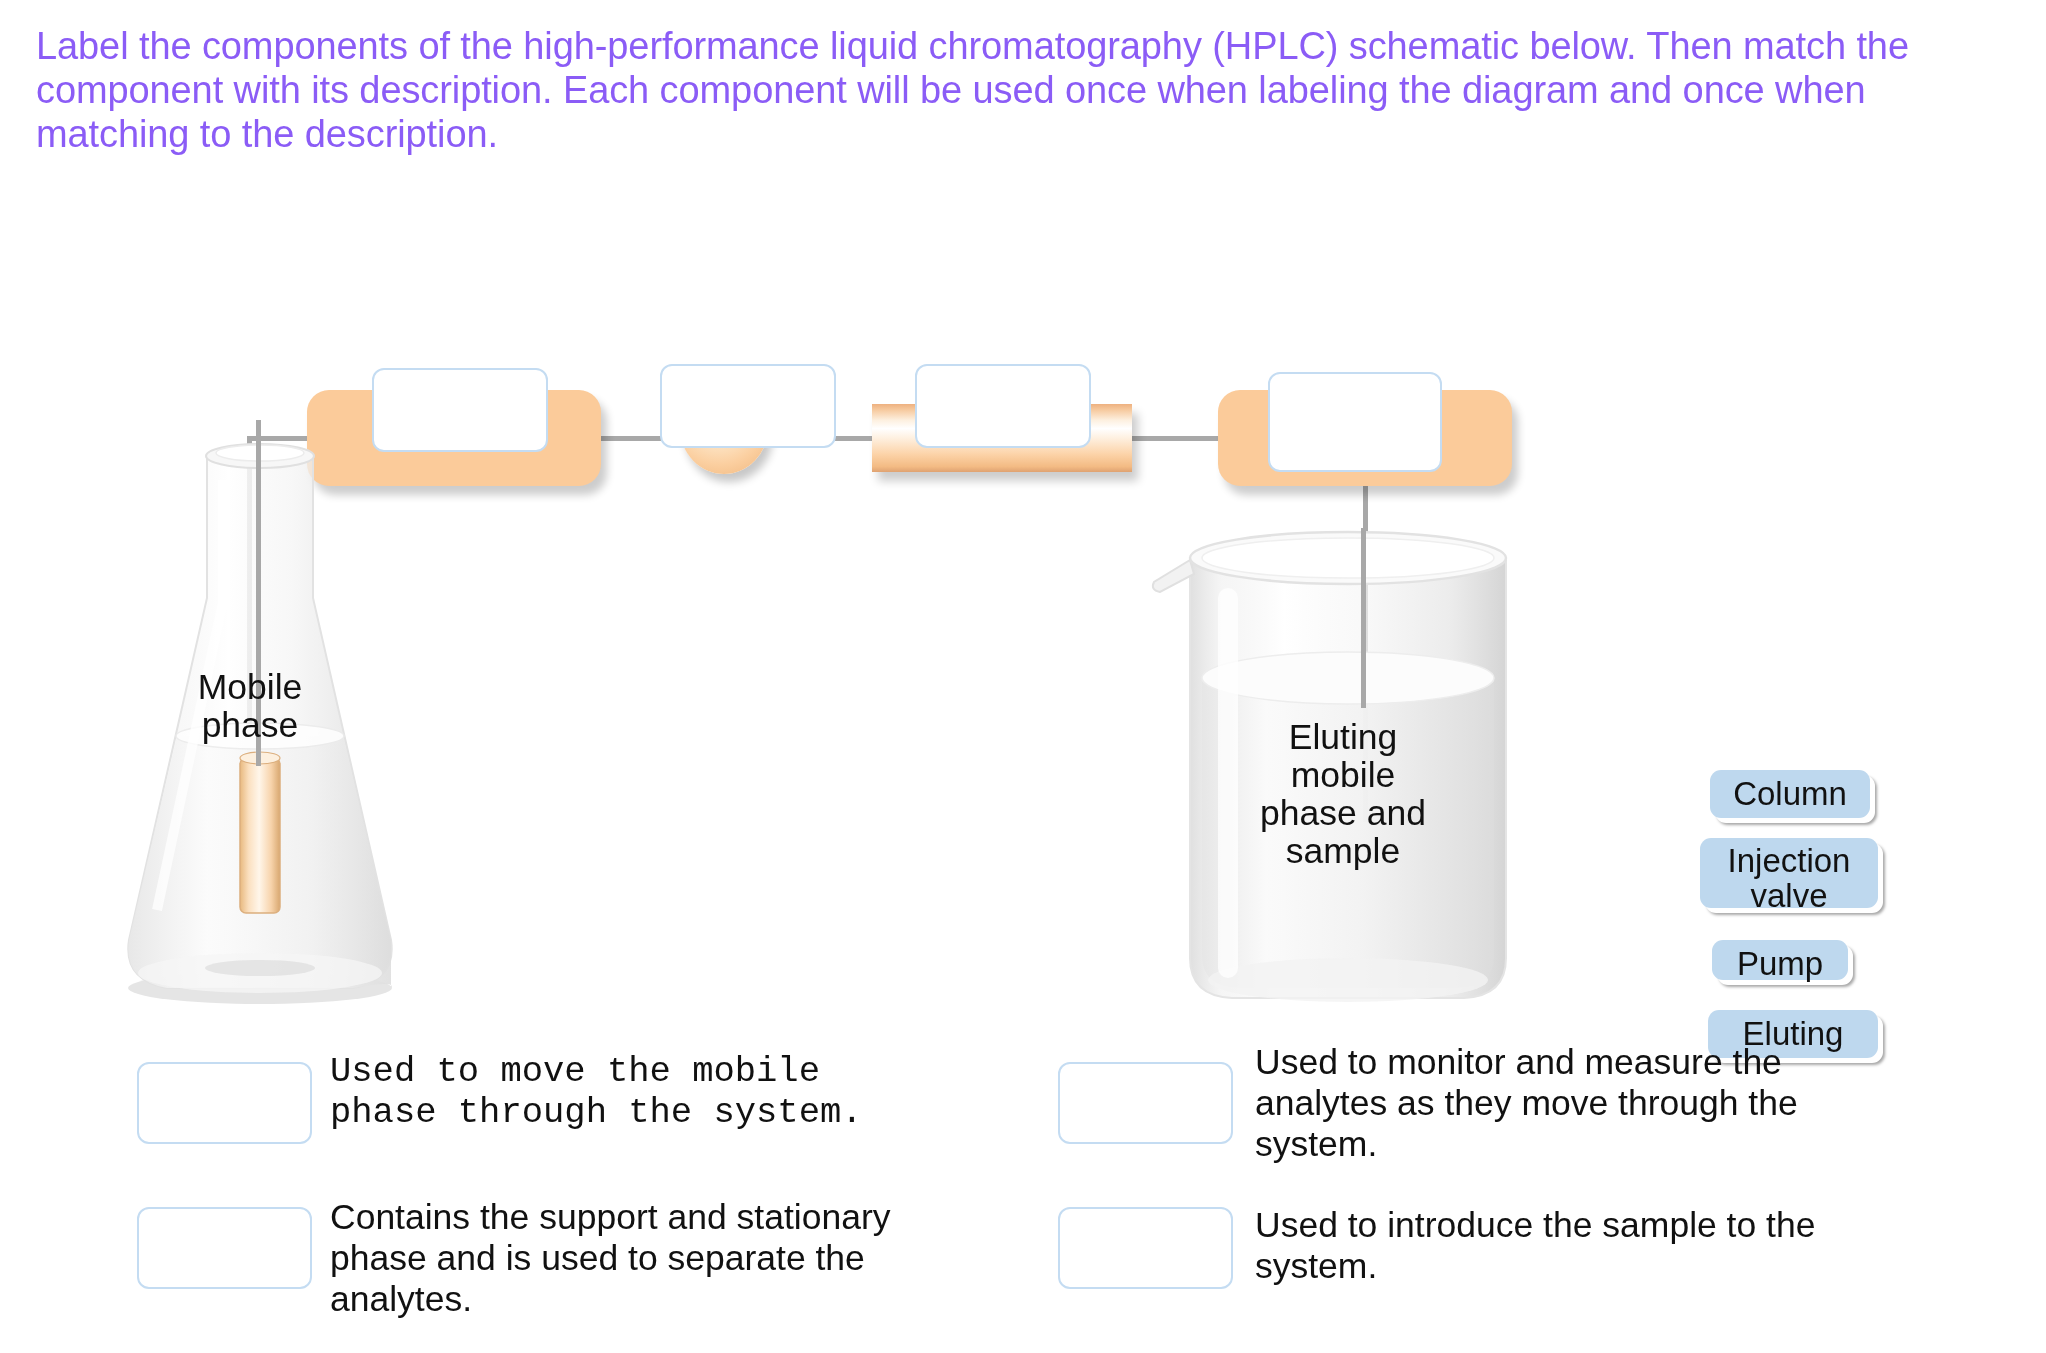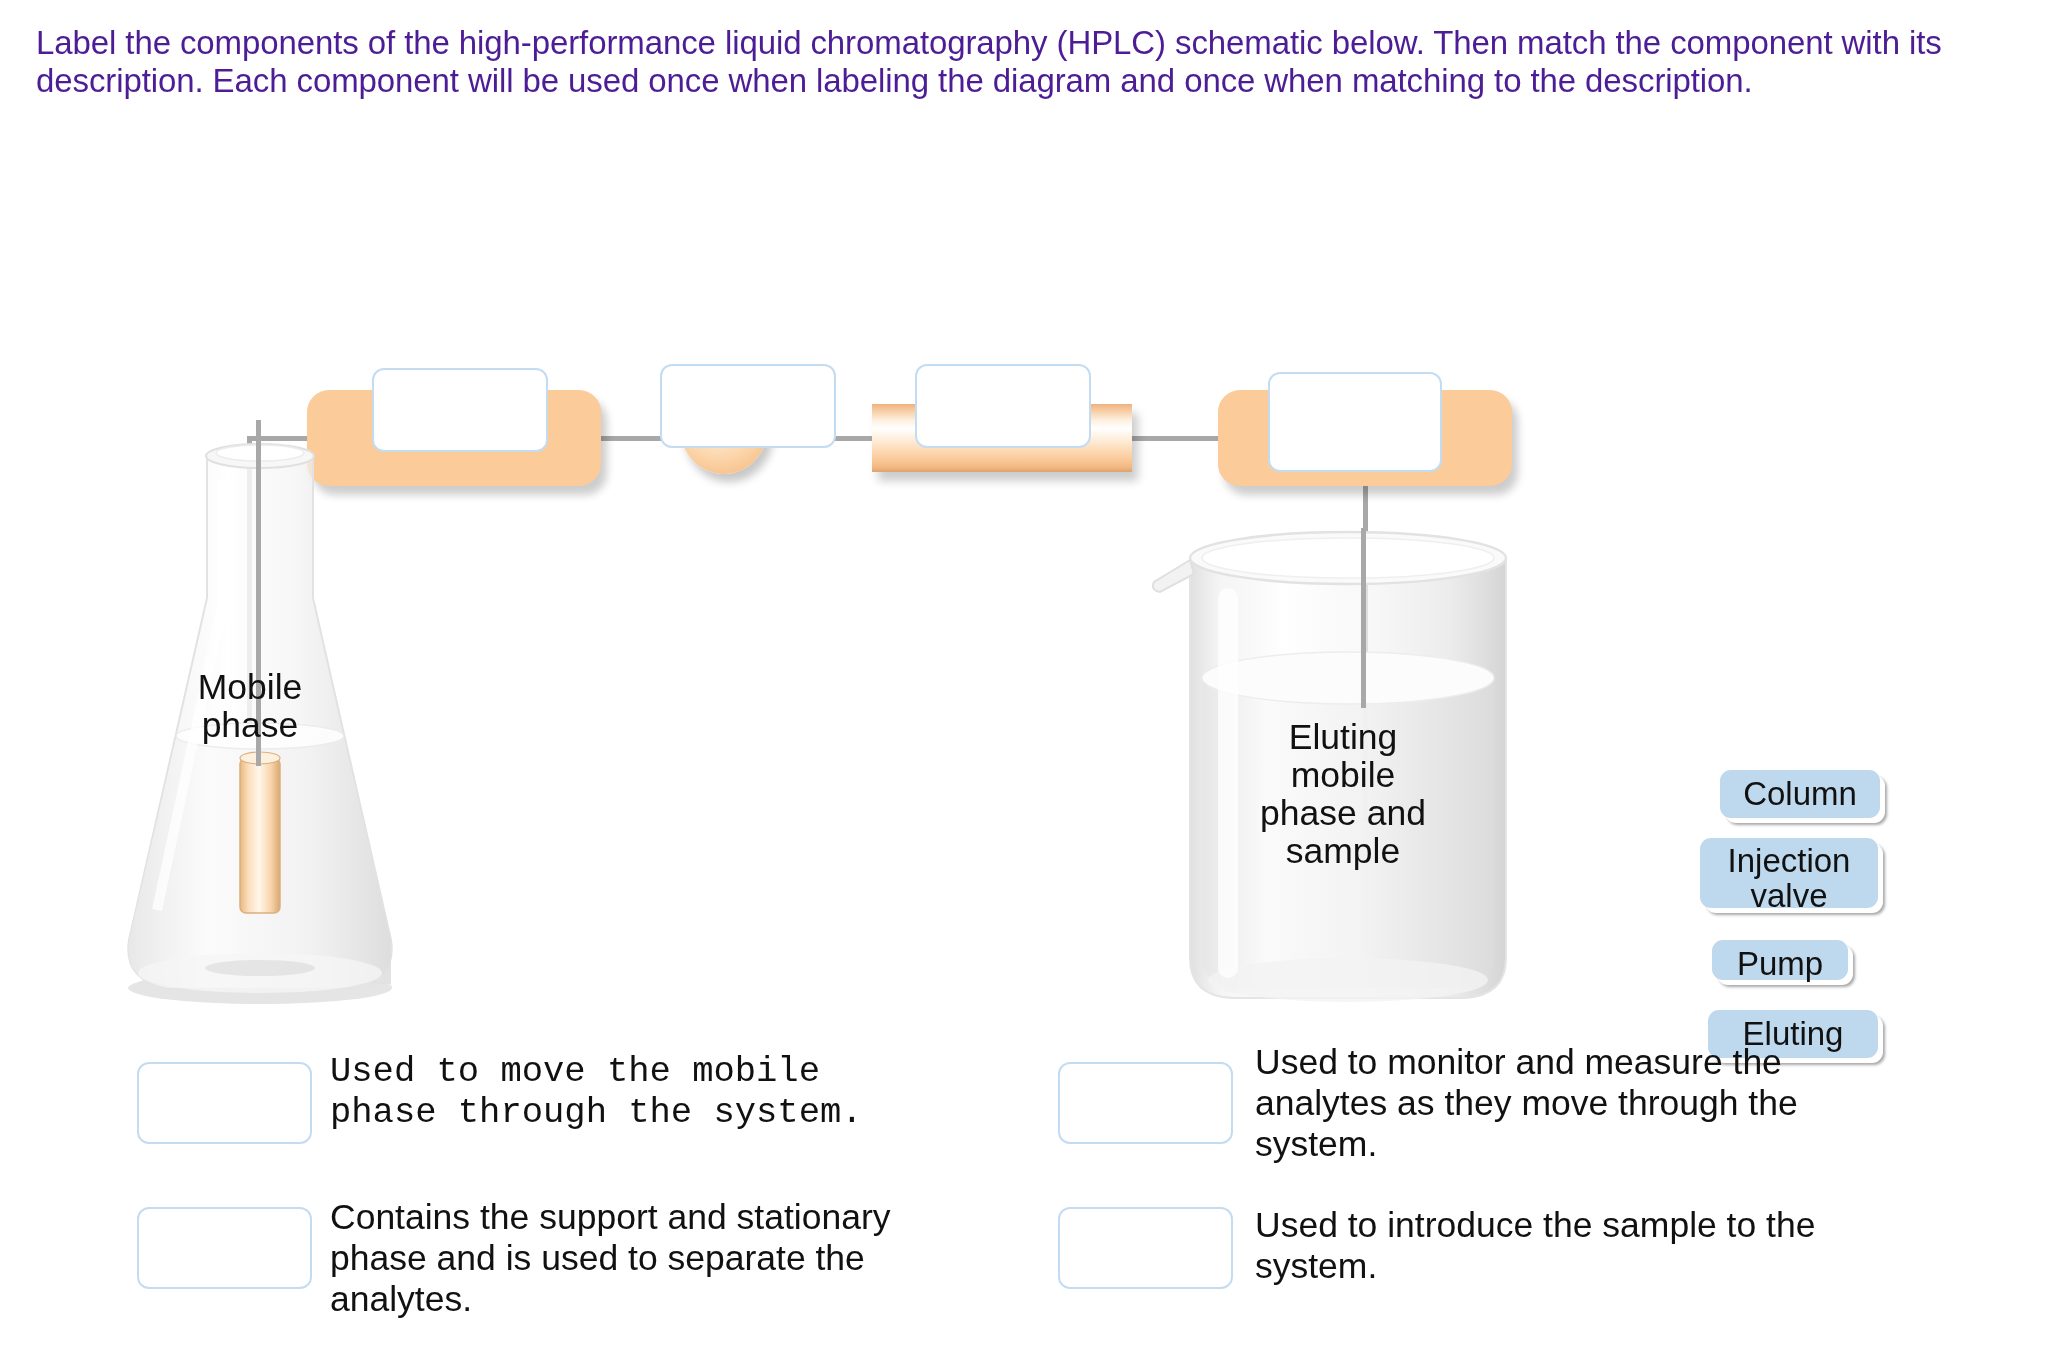--- a/index.html
+++ b/index.html
@@ -15,23 +15,23 @@
     color: #000000;
     overflow: hidden;
   }
 
   
   #instructions {
     position: absolute;
     left: 36px;
     top: 24px;
     width: 1930px;
-    font-size: 33px;
+    font-size: 38px;
     line-height: 1.16;
-    color: #4c1d95;
+    color: #8b5cf6;
     letter-spacing: -0.1px;
   }
 
   
   #stage {
     position: absolute;
     left: 0;
     top: 150px;
     width: 2046px;
     height: 880px;
@@ -272,21 +272,21 @@
       <rect x="213" y="-90" width="5" height="270" fill="#a8a8a8"></rect>
     </svg>
     <div id="beaker-label" class="glass-label">Eluting
 mobile
 phase
 and
 sample</div>
   </div>
 
   <div id="chip-tray">
-    <div class="chip" style="left:20px; top:0px; width:160px; height:48px; line-height:36px;">Column</div>
+    <div class="chip" style="left:10px; top:0px; width:160px; height:48px; line-height:36px;">Column</div>
     <div class="chip" style="left:0px; top:68px; width:178px; height:70px;">Injection
 valve</div>
     <div class="chip" style="left:12px; top:170px; width:136px; height:40px; line-height:36px;">Pump</div>
     <div class="chip" style="left:8px; top:240px; width:170px; height:48px; line-height:36px;">Eluting</div>
   </div>
 </div>
 
 <div id="desc-area">
 
   <div class="desc-row" style="left:0; top:0;">

